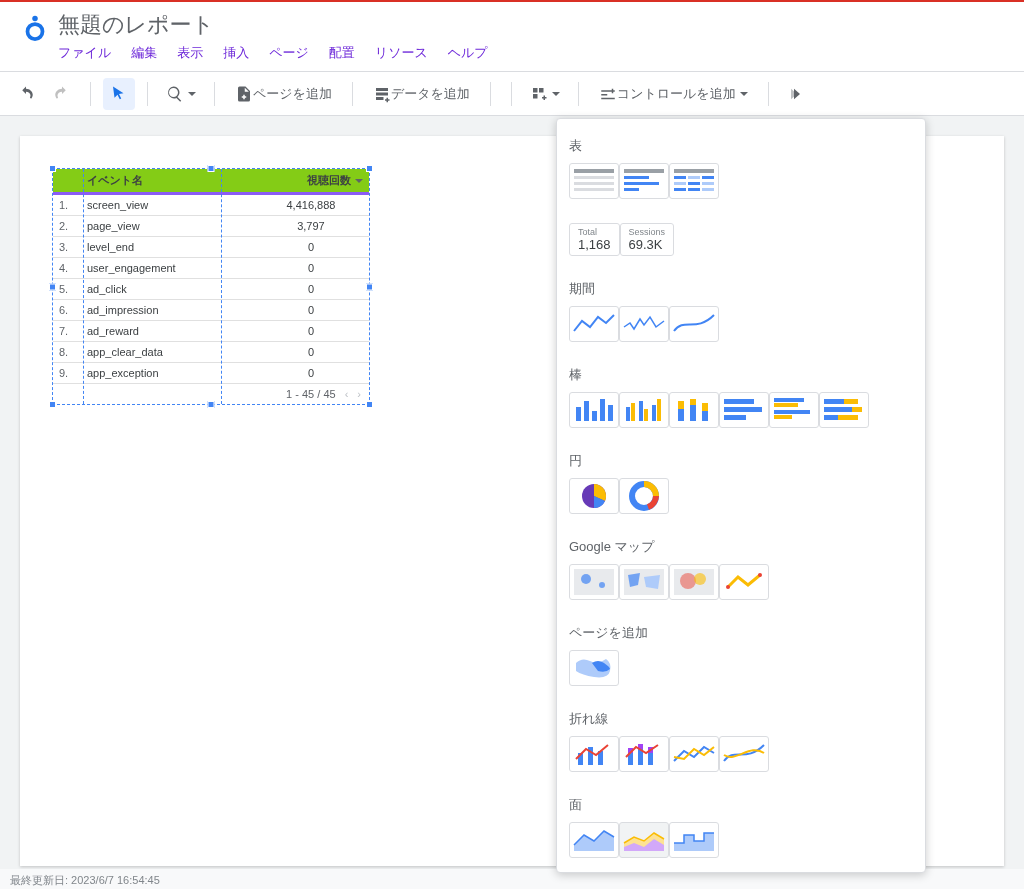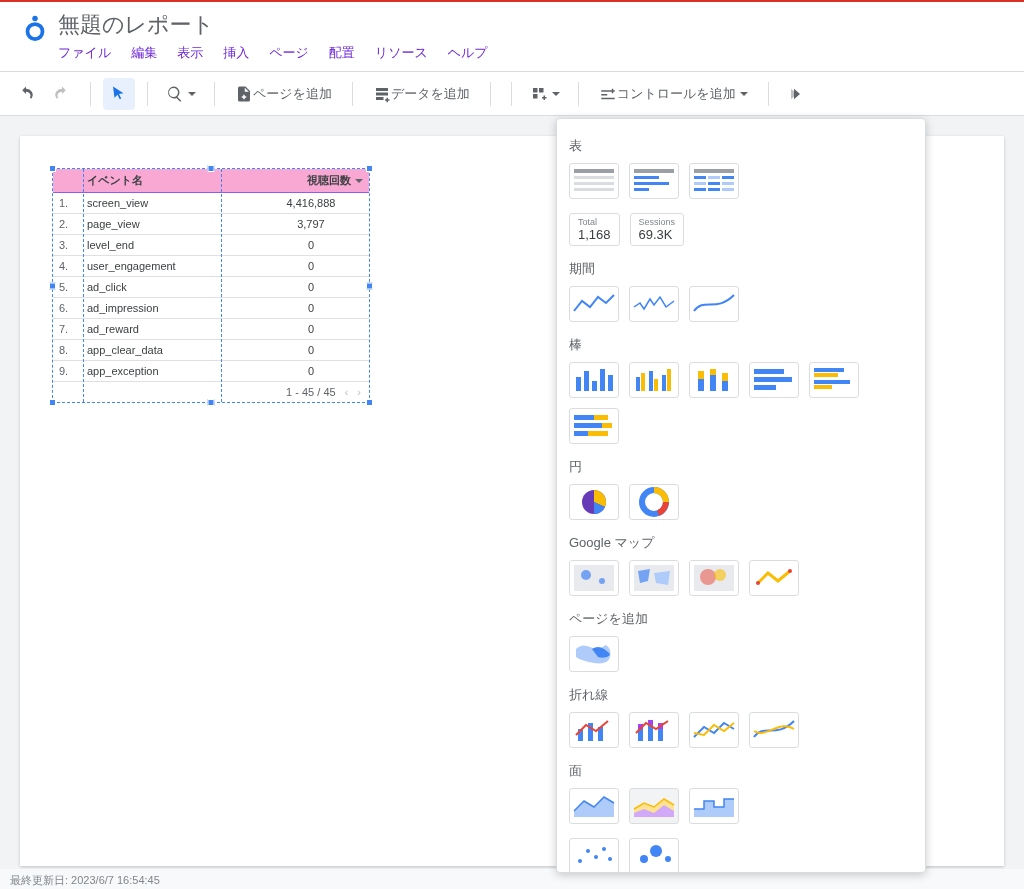--- a/index.html
+++ b/index.html
@@ -123,25 +123,25 @@
   .sel-handle.se { right:-4px; bottom:-4px; }
 
   .col-divider {
     position: absolute;
     top:0; bottom:0;
     border-left: 1px dashed #4285f4;
   }
 
   .tbl { width:100%; border-collapse: collapse; font-size:11px; background:#fff; }
   .tbl th {
-    background:#f9a8d4;
+    background:#84cc16;
     text-align:left;
     padding: 4px 6px;
     font-weight: bold;
-    border-bottom:1px solid #8b5cf6;
+    border-bottom:3px solid #8b5cf6;
   }
   .tbl th:first-child { width:28px; }
   .tbl th.metric { text-align:right; }
   .tbl td {
     padding: 4px 6px;
     border-bottom:1px solid #e0e0e0;
   }
   .tbl td.idx { color:#5f6368; }
   .tbl td.metric { text-align:center; }
   .tbl-footer {
@@ -182,23 +182,22 @@
   
   .dd-scroll::-webkit-scrollbar { width: 10px; }
   .dd-scroll::-webkit-scrollbar-thumb { background:#dadce0; border-radius:5px;}
   .dd-scroll::-webkit-scrollbar-track { background:transparent;}
 
   .dd-section-title {
     font-size: 13px; color:#5f6368; margin: 6px 0 8px 0;
   }
   .dd-row {
     display:flex;
-    gap: 10px;
     flex-wrap: wrap;
-    margin-bottom: 14px;
+    margin-bottom: 24px;
   }
   .thumb {
     width: 50px; height: 36px;
     border: 1px solid #dadce0;
     border-radius: 3px;
     display:flex;
     align-items:center;
     justify-content:center;
     cursor:pointer;
     background:#fff;

